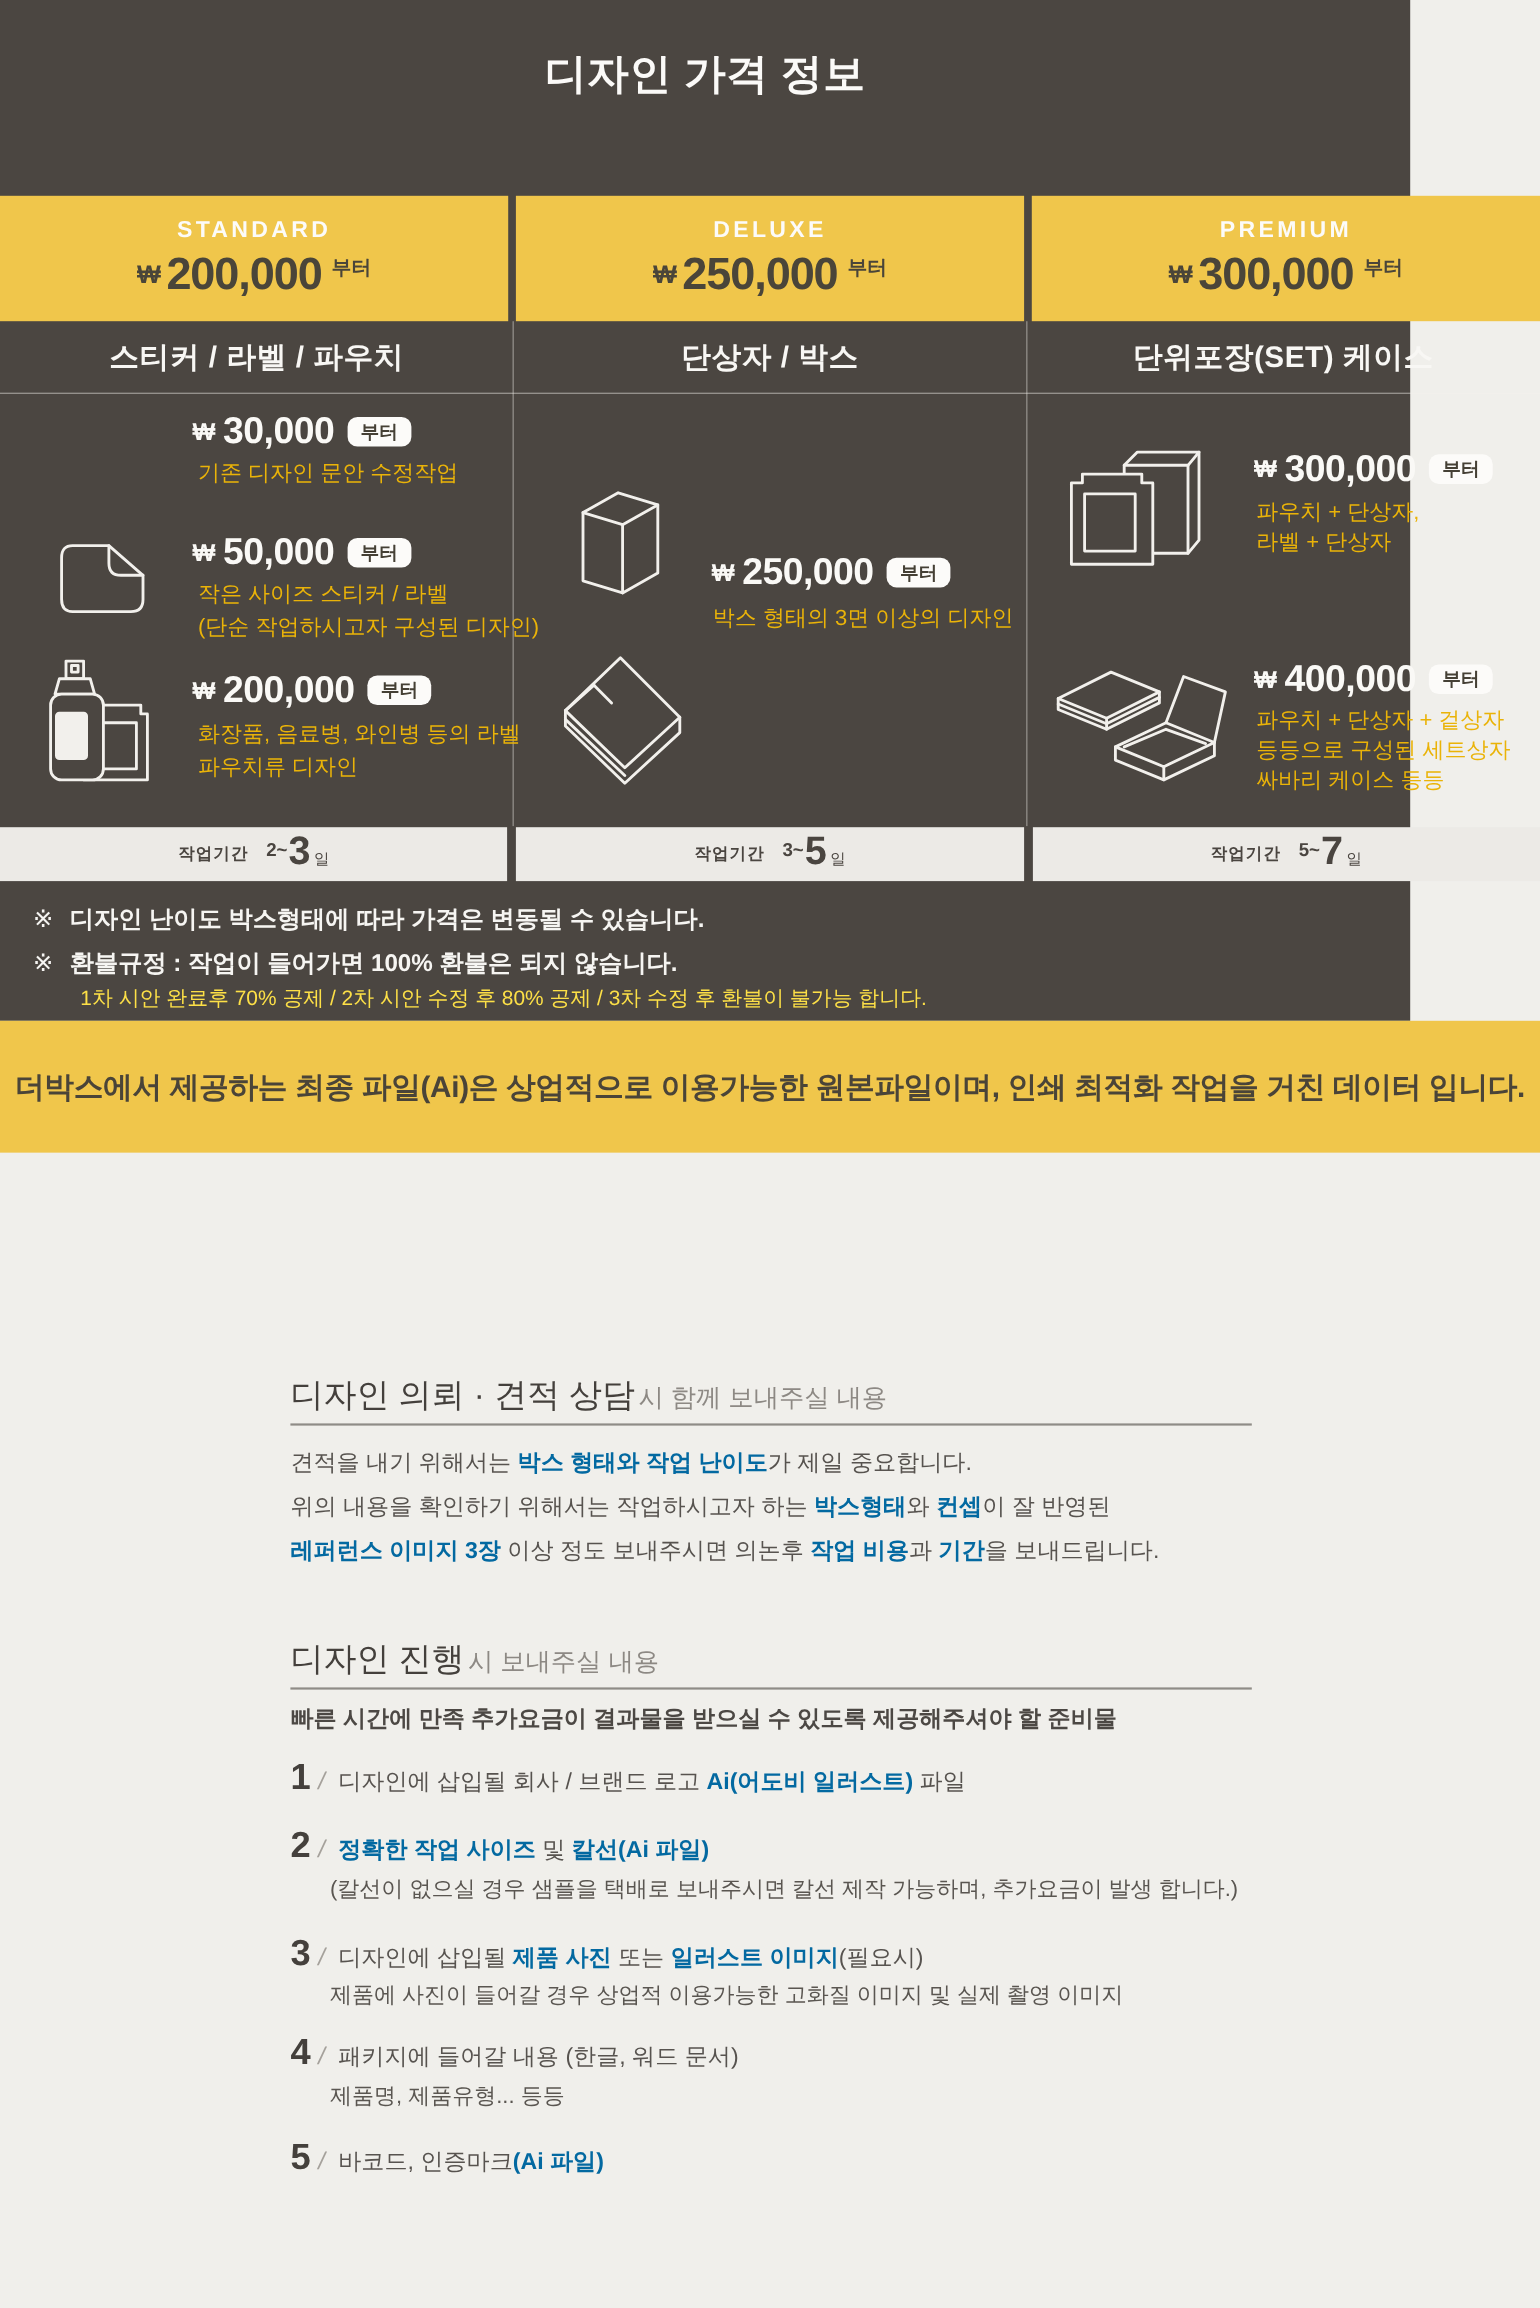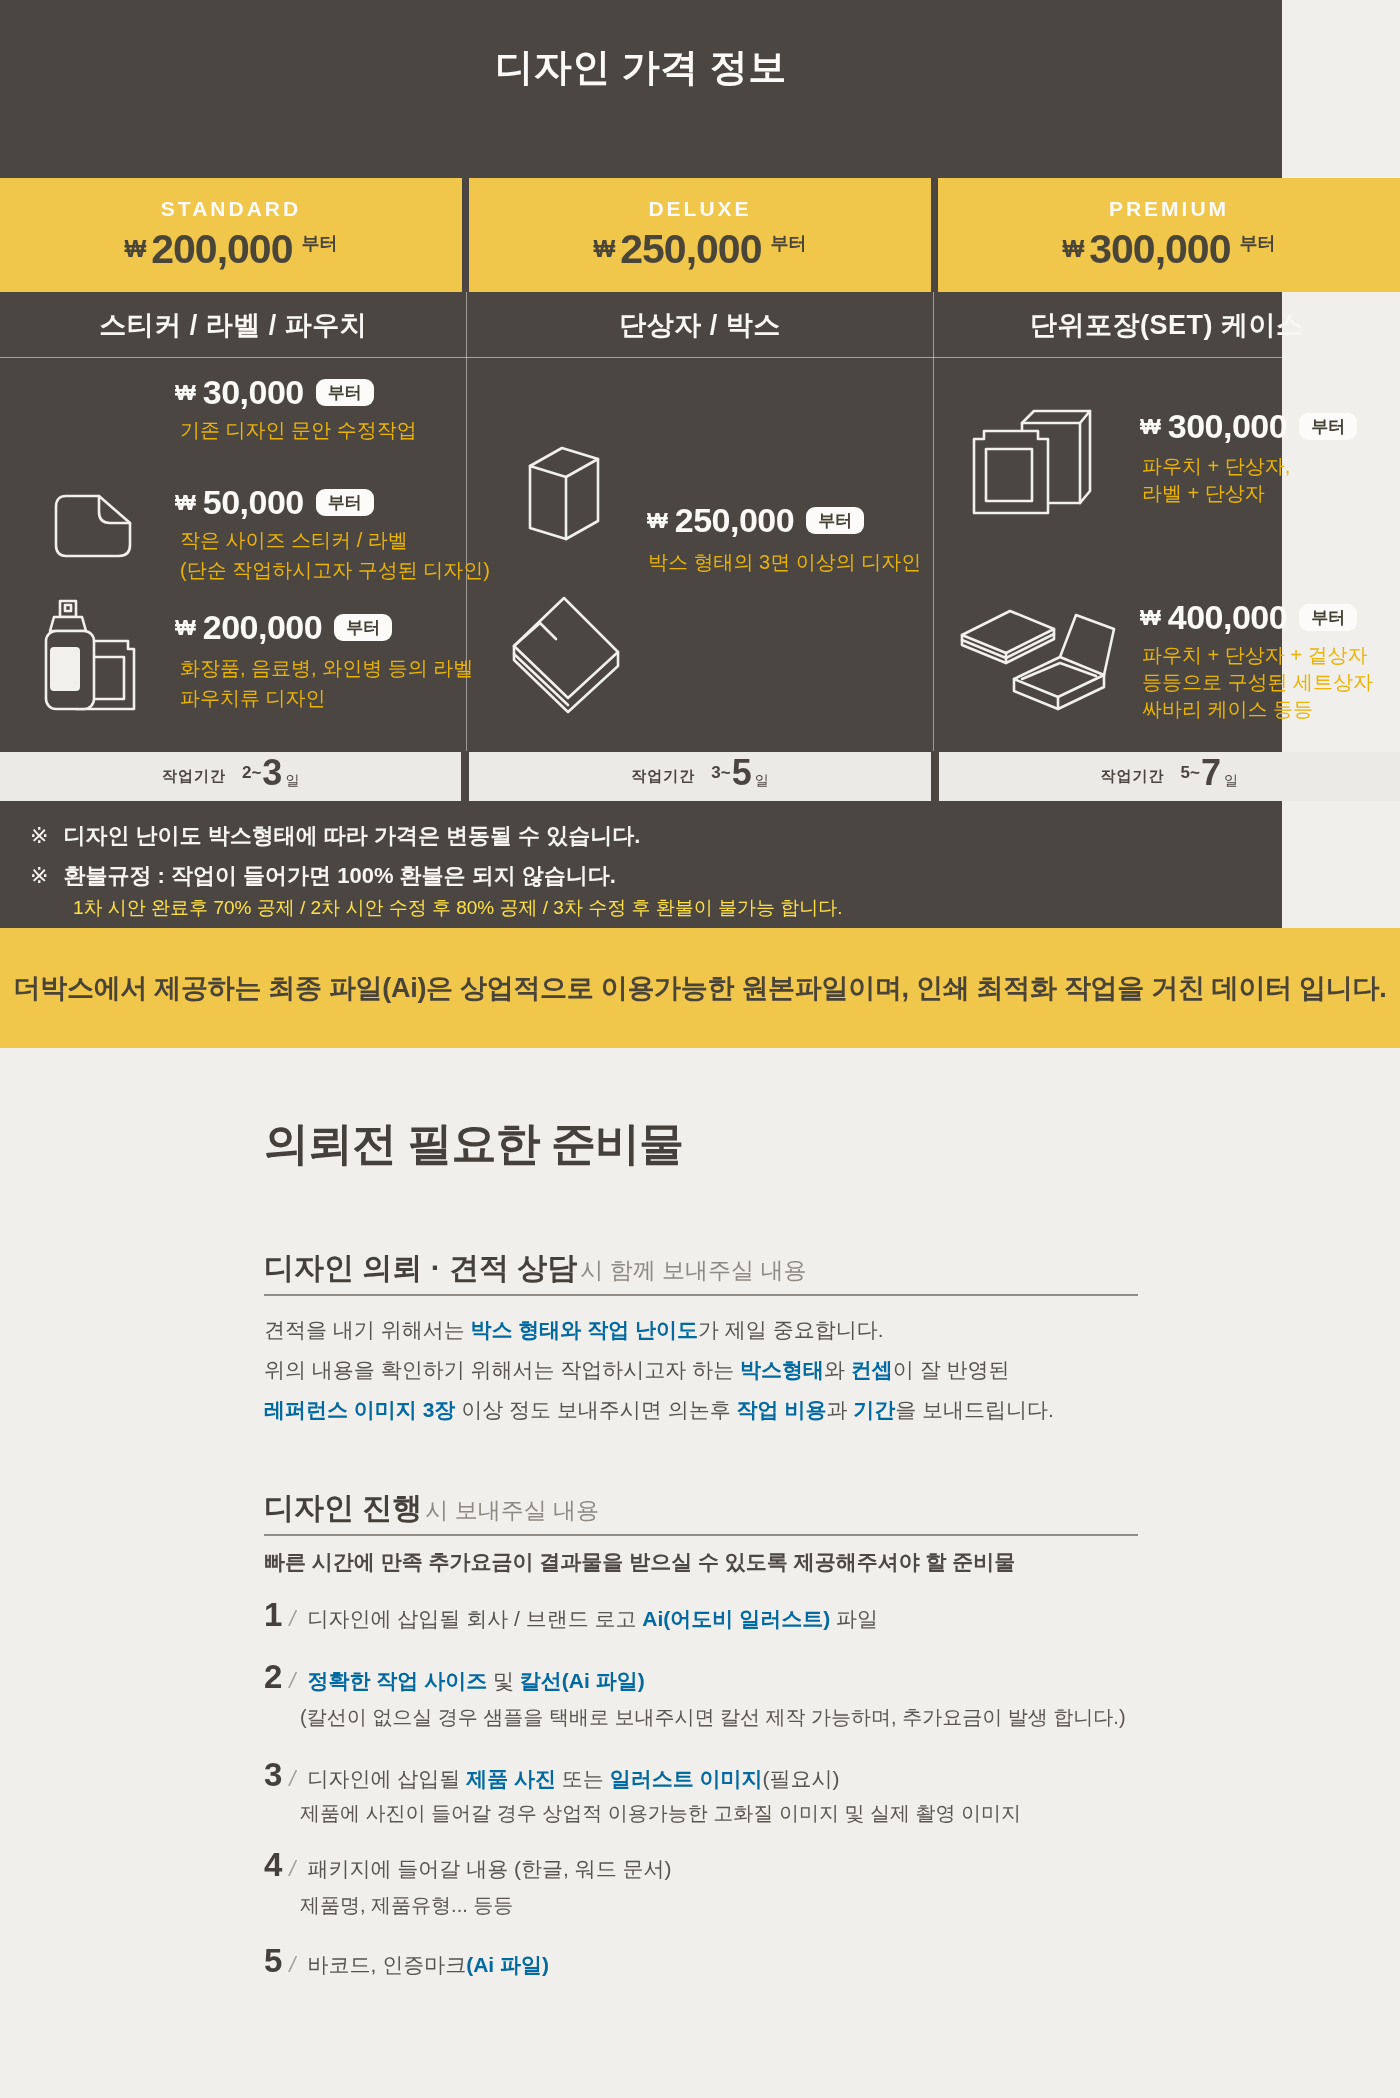--- a/index.html
+++ b/index.html
@@ -52,21 +52,21 @@
   .note-sub{position:absolute;left:73px;top:94px;font-size:19px;color:#fde047;white-space:nowrap;}
   
   .banner{position:absolute;left:0;top:928px;width:1400px;height:120px;background:#f0c64b;
           display:flex;align-items:center;justify-content:center;}
   .banner-text{font-size:27px;font-weight:bold;color:#4a4438;letter-spacing:-0.3px;}
   
   .bottom{position:absolute;left:0;top:1048px;width:1400px;height:1050px;background:#f0efeb;}
   .prep-title{position:absolute;left:264px;top:66px;margin:0;font-size:45px;font-weight:bold;
               color:#44403c;letter-spacing:-1px;}
   .sec-head{position:absolute;left:264px;display:flex;align-items:baseline;white-space:nowrap;}
-  .head-bold{font-size:30px;font-weight:bold;color:#44403c;}
+  .head-bold{font-size:30px;font-weight:normal;color:#44403c;}
   .head-rest{font-size:23px;color:#8d8984;margin-left:3px;}
   .sh1{top:200px;} .sh2{top:440px;}
   .rule{position:absolute;left:264px;width:874px;height:2px;background:#8f8c87;}
   .rule1{top:246px;} .rule2{top:486px;}
   .para{position:absolute;left:264px;top:262px;font-size:21px;line-height:40px;color:#57534f;white-space:nowrap;}
   .seg-b{font-weight:bold;color:#0369a1;}
   .intro{position:absolute;left:264px;top:500px;font-size:21px;font-weight:bold;color:#4c4844;white-space:nowrap;}
   .prep-item{position:absolute;left:264px;display:flex;align-items:baseline;white-space:nowrap;}
   .item-num{font-size:33px;font-weight:bold;color:#44403c;}
   .item-slash{font-size:22px;color:#a5a19b;margin:0 12px 0 7px;font-style:italic;}
@@ -273,21 +273,20 @@
       </div>
       <div class="note-sub">1차 시안 완료후 70% 공제 / 2차 시안 수정 후 80% 공제 / 3차 수정 후 환불이 불가능 합니다.</div>
     </div>
   </section>
 
   <section class="banner">
     <div class="banner-text">더박스에서 제공하는 최종 파일(Ai)은 상업적으로 이용가능한 원본파일이며, 인쇄 최적화 작업을 거친 데이터 입니다.</div>
   </section>
 
   <section class="bottom">
-    <h2 class="prep-title">의뢰전 필요한 준비물</h2>
 
     <div class="sec-head sh1">
       <span class="head-bold">디자인 의뢰 · 견적 상담</span>
       <span class="head-rest">시 함께 보내주실 내용</span>
     </div>
     <div class="rule rule1"></div>
     <div class="para">
       <div><span>견적을 내기 위해서는 </span><span class="seg-b">박스 형태와 작업 난이도</span><span>가 제일 중요합니다.</span></div>
       <div><span>위의 내용을 확인하기 위해서는 작업하시고자 하는 </span><span class="seg-b">박스형태</span><span>와 </span><span class="seg-b">컨셉</span><span>이 잘 반영된</span></div>
       <div><span class="seg-b">레퍼런스 이미지 3장</span><span> 이상 정도 보내주시면 의논후 </span><span class="seg-b">작업 비용</span><span>과 </span><span class="seg-b">기간</span><span>을 보내드립니다.</span></div>

